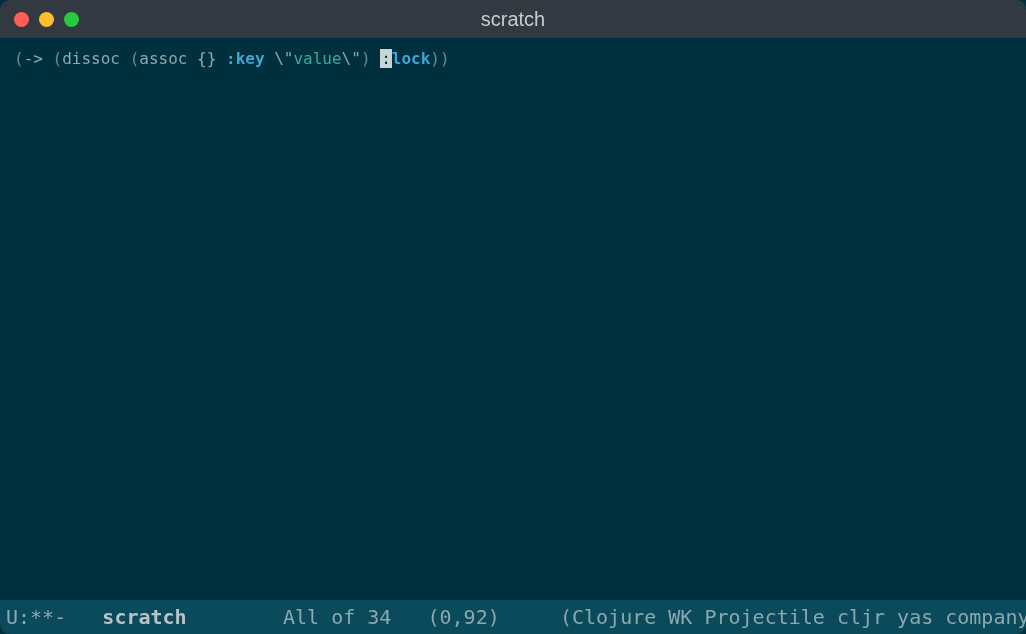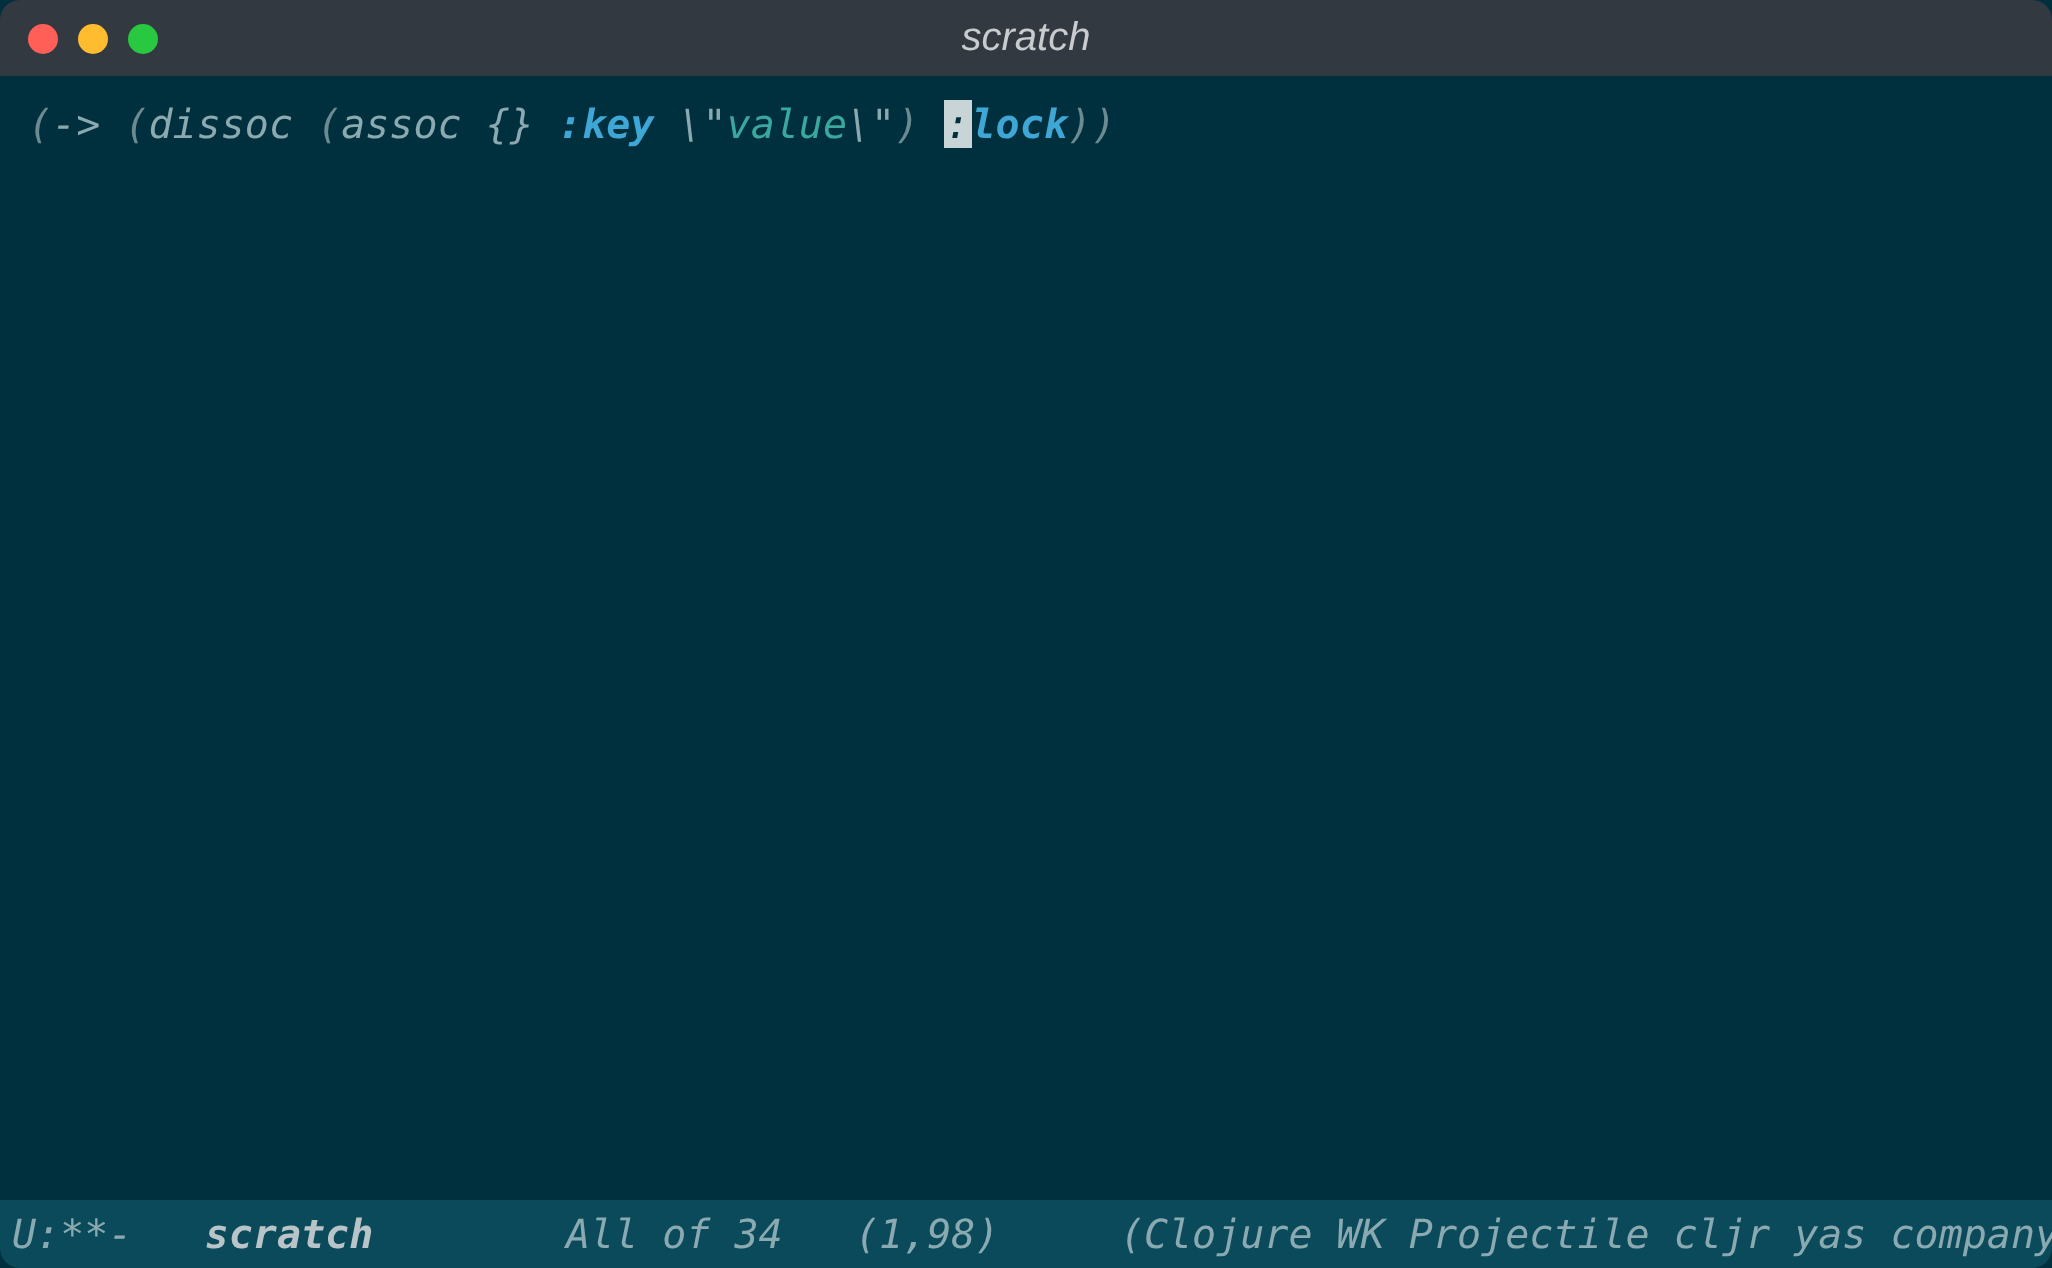--- a/index.html
+++ b/index.html
@@ -11,21 +11,20 @@
     background: #00303d;
   }
   .window {
     width: 100%;
     height: 100%;
     display: flex;
     flex-direction: column;
     background: #00303d;
     border-radius: 10px;
     overflow: hidden;
-    font-style: italic;
   }
   .titlebar {
     height: 38px;
     background: #333940;
     display: flex;
     align-items: center;
     position: relative;
     flex-shrink: 0;
   }
   .traffic-lights {
@@ -46,21 +45,21 @@
     left: 0; right: 0;
     text-align: center;
     color: #c9ccce;
     font-size: 20px;
     font-family: -apple-system, "Helvetica Neue", Arial, sans-serif;
     pointer-events: none;
   }
   .editor {
     flex: 1;
     padding: 10px 14px;
-    font-size: 20px;
+    font-size: 16px;
     line-height: 1.4;
     color: #8aa9b0;
     white-space: pre;
   }
   .tok-paren { color: #6b8a91; }
   .tok-punct { color: #8aa9b0; }
   .tok-arrow { color: #8aa9b0; }
   .tok-fn { color: #8aa9b0; }
   .tok-brace { color: #8aa9b0; }
   .tok-kw { color: #3fa7d6; font-weight: bold; }
@@ -95,15 +94,15 @@
     <div class="traffic-lights">
       <div class="tl red"></div>
       <div class="tl yellow"></div>
       <div class="tl green"></div>
     </div>
     <div class="title">scratch</div>
   </div>
 
   <div class="editor"><span class="tok-paren">(</span><span class="tok-arrow">-&gt;</span><span> </span><span class="tok-paren">(</span><span class="tok-fn">dissoc</span><span> </span><span class="tok-paren">(</span><span class="tok-fn">assoc</span><span> </span><span class="tok-brace">{</span><span class="tok-brace">}</span><span> </span><span class="tok-kw">:key</span><span> </span><span class="tok-punct">\"</span><span class="tok-str">value</span><span class="tok-punct">\"</span><span class="tok-paren">)</span><span> </span><span class="cursor-block">:</span><span class="tok-kw2">lock</span><span class="tok-paren">)</span><span class="tok-paren">)</span></div>
 
-  <div class="modeline"><span>U:**-</span><span class="ml-sep">   </span><span class="ml-buf">scratch</span><span class="ml-sep">        </span><span>All of 34</span><span class="ml-sep">   </span><span>(1,98)</span><span class="ml-sep">     </span><span>(Clojure WK Projectile cljr yas company</span></div>
+  <div class="modeline"><span>U:**-</span><span class="ml-sep">   </span><span class="ml-buf">scratch</span><span class="ml-sep">        </span><span>All of 34</span><span class="ml-sep">   </span><span>(0,92)</span><span class="ml-sep">     </span><span>(Clojure WK Projectile cljr yas company</span></div>
 
 </div>
 
 </body></html>

